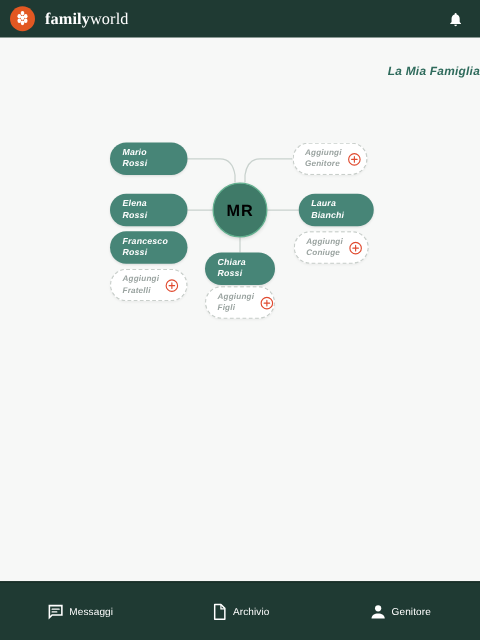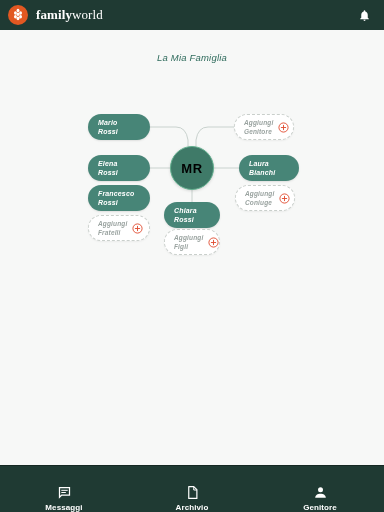--- a/index.html
+++ b/index.html
@@ -78,24 +78,24 @@
     left: 0;
     width: 384px;
     height: 240px;
   }
 
   #tree-title {
     position: absolute;
     top: 22px;
     left: 0;
     width: 100%;
-    text-align: center;
+    text-align: right;
     font-size: 9.5px;
     font-style: italic;
-    font-weight: normal;
+    font-weight: bold;
     color: #2f6b5c;
     letter-spacing: .2px;
   }
 
   #tree-canvas {
     position: absolute;
     top: 0;
     left: 0;
     width: 384px;
     height: 240px;
@@ -191,26 +191,24 @@
     background: #1f3a33;
     display: flex;
     align-items: center;
     border-top: 1px solid #152823;
   }
 
   .nav-item {
     flex: 1 1 0;
     height: 100%;
     display: flex;
-    flex-direction: column;
-    align-items: center;
-    justify-content: flex-end;
+    align-items: center;
+    justify-content: center;
     gap: 3px;
     cursor: pointer;
-    font-weight: bold;
   }
 
   .nav-icon {
     height: 16px;
     display: flex;
     align-items: center;
     justify-content: center;
   }
 
   .nav-label {

